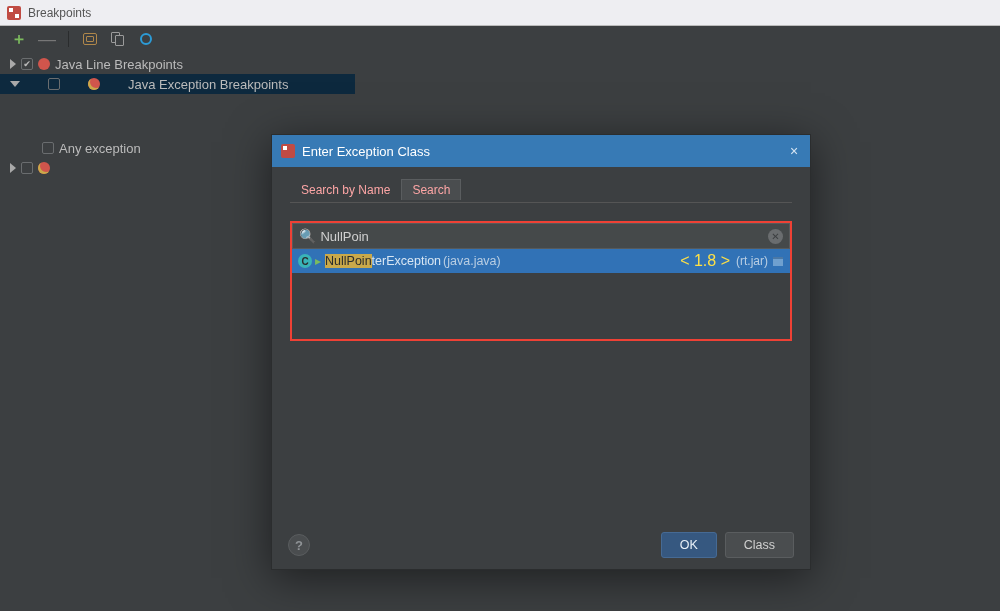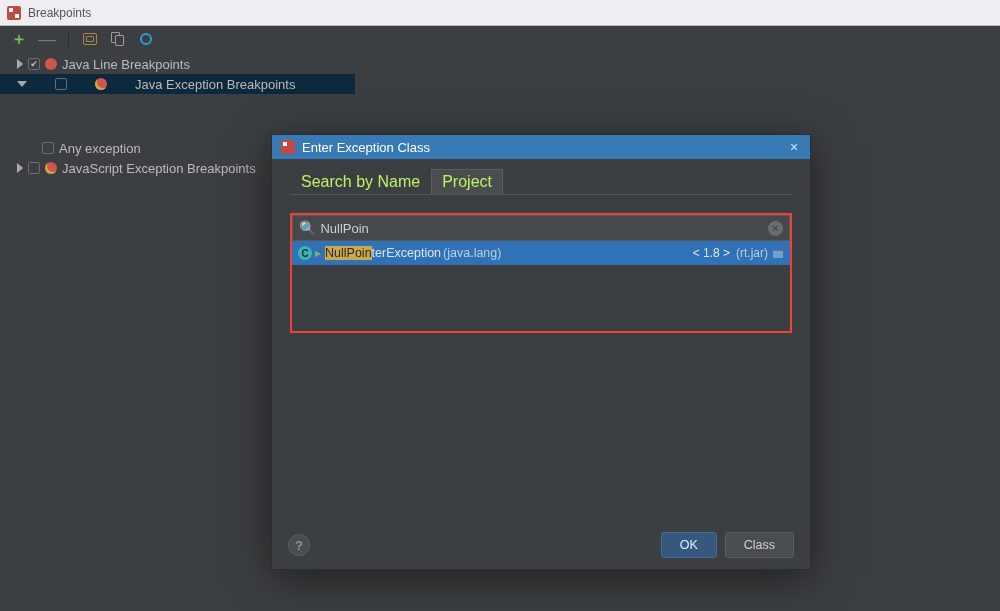--- a/index.html
+++ b/index.html
@@ -20,57 +20,57 @@
   .minus { color:#777; font-size:18px; line-height:1;}
   .sq-icon { width:14px; height:12px; border:1.5px solid #b0874a; border-radius:2px; position:relative;}
   .sq-icon.inner::after{content:"";position:absolute;left:2px;top:2px;right:2px;bottom:2px;border:1px solid #b0874a;border-radius:1px;}
   .copy-icon { width:14px; height:14px; position:relative;}
   .copy-icon .a{position:absolute;left:0;top:0;width:9px;height:11px;border:1.5px solid #9b9b9b;border-radius:1px;}
   .copy-icon .b{position:absolute;left:4px;top:3px;width:9px;height:11px;border:1.5px solid #9b9b9b;border-radius:1px;background:#3c3f41;}
   .ring { width:12px;height:12px;border:2px solid #2c9bd6;border-radius:50%; }
 
   
   .tree { padding: 2px 0; font-size:13px; }
-  .tree-row { display:flex; align-items:center; height:20px; padding-left:17px; gap:5px;}
+  .tree-row { display:flex; align-items:center; height:20px; padding-left:10px; gap:5px;}
   .tree-row.sel { background:#0d293e;gap:28px; }
   .arrow { width:0;height:0;display:inline-block;}
   .arrow.right { border-top:5px solid transparent;border-bottom:5px solid transparent;border-left:6px solid #a9a9a9;}
   .arrow.down { border-left:5px solid transparent;border-right:5px solid transparent;border-top:6px solid #a9a9a9;}
   .cbx { width:12px; height:12px; border:1px solid #6a6d6f; border-radius:2px; display:flex;align-items:center;justify-content:center;}
   .cbx.chk::after{content:"✔"; font-size:9px; color:#bbb; line-height:1;}
   .bp-dot { width:12px;height:12px;border-radius:50%;background:#d0554c;}
   .bp-dot.y { background:#d0554c; box-shadow: inset 2px -2px 0 0 #caa94a;}
   .node-label { color:#bbbbbb; white-space:nowrap;}
   .tree-child { padding-left:42px;margin-top:44px;}
 
   
   .modal { position:absolute; left:271px; top:134px; width:540px; height:436px; background:#3c3f41; border:1px solid #2b2d2e; box-shadow:0 8px 40px rgba(0,0,0,0.5);}
-  .modal-title { height:24px; background:#377ab5; display:flex; align-items:center; color:#fff; padding:0 8px; font-size:13px;}
+  .modal-title { height:32px; background:#377ab5; display:flex; align-items:center; color:#fff; padding:0 8px; font-size:13px;}
   .modal-title .mt-icon { width:16px;height:16px;margin-right:6px;display:flex;align-items:center;justify-content:center;}
   .modal-title .mt-text { flex:1; }
   .modal-title .close { width:16px;height:16px;display:flex;align-items:center;justify-content:center;color:#d6e5f3;cursor:pointer;font-size:14px;}
   .modal-body { padding:10px 18px; }
 
   .tabs { display:flex; align-items:center; height:26px; border-bottom:1px solid #555; margin-bottom:18px;}
-  .tab { padding:3px 10px; color:#bef264; cursor:pointer; border:1px solid transparent; border-bottom:none; font-size:16px;text-align:right;}
+  .tab { padding:3px 10px; color:#fca5a5; cursor:pointer; border:1px solid transparent; border-bottom:none; font-size:12px;text-align:right;}
   .tab.active { background:#4a4d4f; border-color:#5a5d5f; }
 
   .red-box { border:2px solid #ef4135; padding:0; }
   .search-wrap { display:flex; align-items:center; background:#45494a; border:1px solid #565a5c; height:26px; padding:0 6px; }
   .search-wrap .mag { color:#9e9e9e; font-size:14px; margin-right:4px;}
   .search-wrap input { flex:1; background:transparent; border:none; outline:none; color:#cfcfcf; font-size:13px; font-family:inherit;}
   .search-wrap .clear { width:15px;height:15px;border-radius:50%;background:#6a6d6f;color:#3c3f41;display:flex;align-items:center;justify-content:center;font-size:10px;cursor:pointer;}
 
   .result-row { height:24px; background:#3172b6; display:flex; align-items:center; padding:0 6px; color:#d8e6f3; font-size:12.5px;}
   .result-row .c-badge { width:14px;height:14px;border-radius:50%;background:#39b3b8;color:#2a2c2d;font-size:10px;font-weight:bold;display:flex;align-items:center;justify-content:center;margin-right:3px;}
   .result-row .arrow-g { color:#7cbb5e; margin-right:4px; font-size:12px;}
   .result-row .hl { background:#caa94a; color:#2a2c2d; padding:0 0;}
   .result-row .pkg { color:#b9cee3; margin-left:2px;}
   .result-row .spacer { flex:1;}
-  .result-row .ver { color:#e5e5e5; font-size:12px; margin-right:6px;}
+  .result-row .ver { color:#fde047; font-size:16px; margin-right:6px;}
   .result-row .jar { color:#b9cee3; font-size:12px; }
   .result-row .jar-icon { width:12px;height:12px;display:inline-block;margin-left:4px;vertical-align:middle;}
   .result-row .jar-icon svg{width:12px;height:12px;}
   .white-area { height:66px; background:#3c3f41; }
 
   .modal-footer { position:absolute; left:0; right:0; bottom:0; height:48px; display:flex; align-items:center; padding:0 16px;}
   .help { width:22px;height:22px;border-radius:50%;background:#4a4d4f;color:#8f9396;display:flex;align-items:center;justify-content:center;font-weight:bold;font-size:13px;border:1px solid #5a5d5f;cursor:pointer;}
   .modal-footer .spacer{flex:1;}
   .btn { height:26px; padding:0 18px; border:1px solid #5a5d5f; background:#4a4d4f; color:#d0d0d0; font-size:12.5px; cursor:pointer; border-radius:3px; margin-left:8px;}
   .btn.primary { background:#365880; border-color:#466a94; color:#e8f0f8;margin-left:11px;}
@@ -125,58 +125,57 @@
     <span class="node-label">Java Exception Breakpoints</span>
   </div>
   <div class="tree-row tree-child">
     <span class="cbx"></span>
     <span class="node-label">Any exception</span>
   </div>
   <div class="tree-row">
     <span class="arrow right"></span>
     <span class="cbx"></span>
     <span class="bp-dot y"></span>
-    <span class="node-label">JavaScript Exception Breakpoints</span>
   </div>
 </div>
 
 <div class="modal">
   <div class="modal-title">
     <span class="mt-icon">
       <svg viewBox="0 0 16 16">
           <rect x="1" y="1" width="14" height="14" rx="2" fill="#c04b43"></rect>
           <rect x="3" y="3" width="4" height="4" fill="#fff"></rect>
         </svg>
     </span>
     <span class="mt-text">Enter Exception Class</span>
     <span class="close">
         <span>×</span>
       </span>
   </div>
 
   <div class="modal-body">
     <div class="tabs">
       <div class="tab">Search by Name</div>
-      <div class="tab active">Project</div>
+      <div class="tab active">Search</div>
     </div>
 
     <div class="red-box">
       <div class="search-wrap">
         <span class="mag">🔍</span>
         <input type="text" value="NullPoin" style="">
         <span class="clear">
             <span>✕</span>
           </span>
       </div>
 
       <div class="result-row">
         <span class="c-badge">C</span>
         <span class="arrow-g">▸</span>
         <span><span class="hl">NullPoin</span><span>terException</span></span>
-        <span class="pkg">(java.lang)</span>
+        <span class="pkg">(java.java)</span>
         <span class="spacer"></span>
         <span class="ver">&lt; 1.8 &gt;</span>
         <span class="jar">(rt.jar)</span>
         <span class="jar-icon"><svg viewBox="0 0 12 12">
               <rect x="1" y="2" width="10" height="9" fill="#6fa0cf"></rect>
               <rect x="1" y="2" width="10" height="2" fill="#4a78a6"></rect>
             </svg></span>
       </div>
       <div class="white-area"></div>
     </div>

